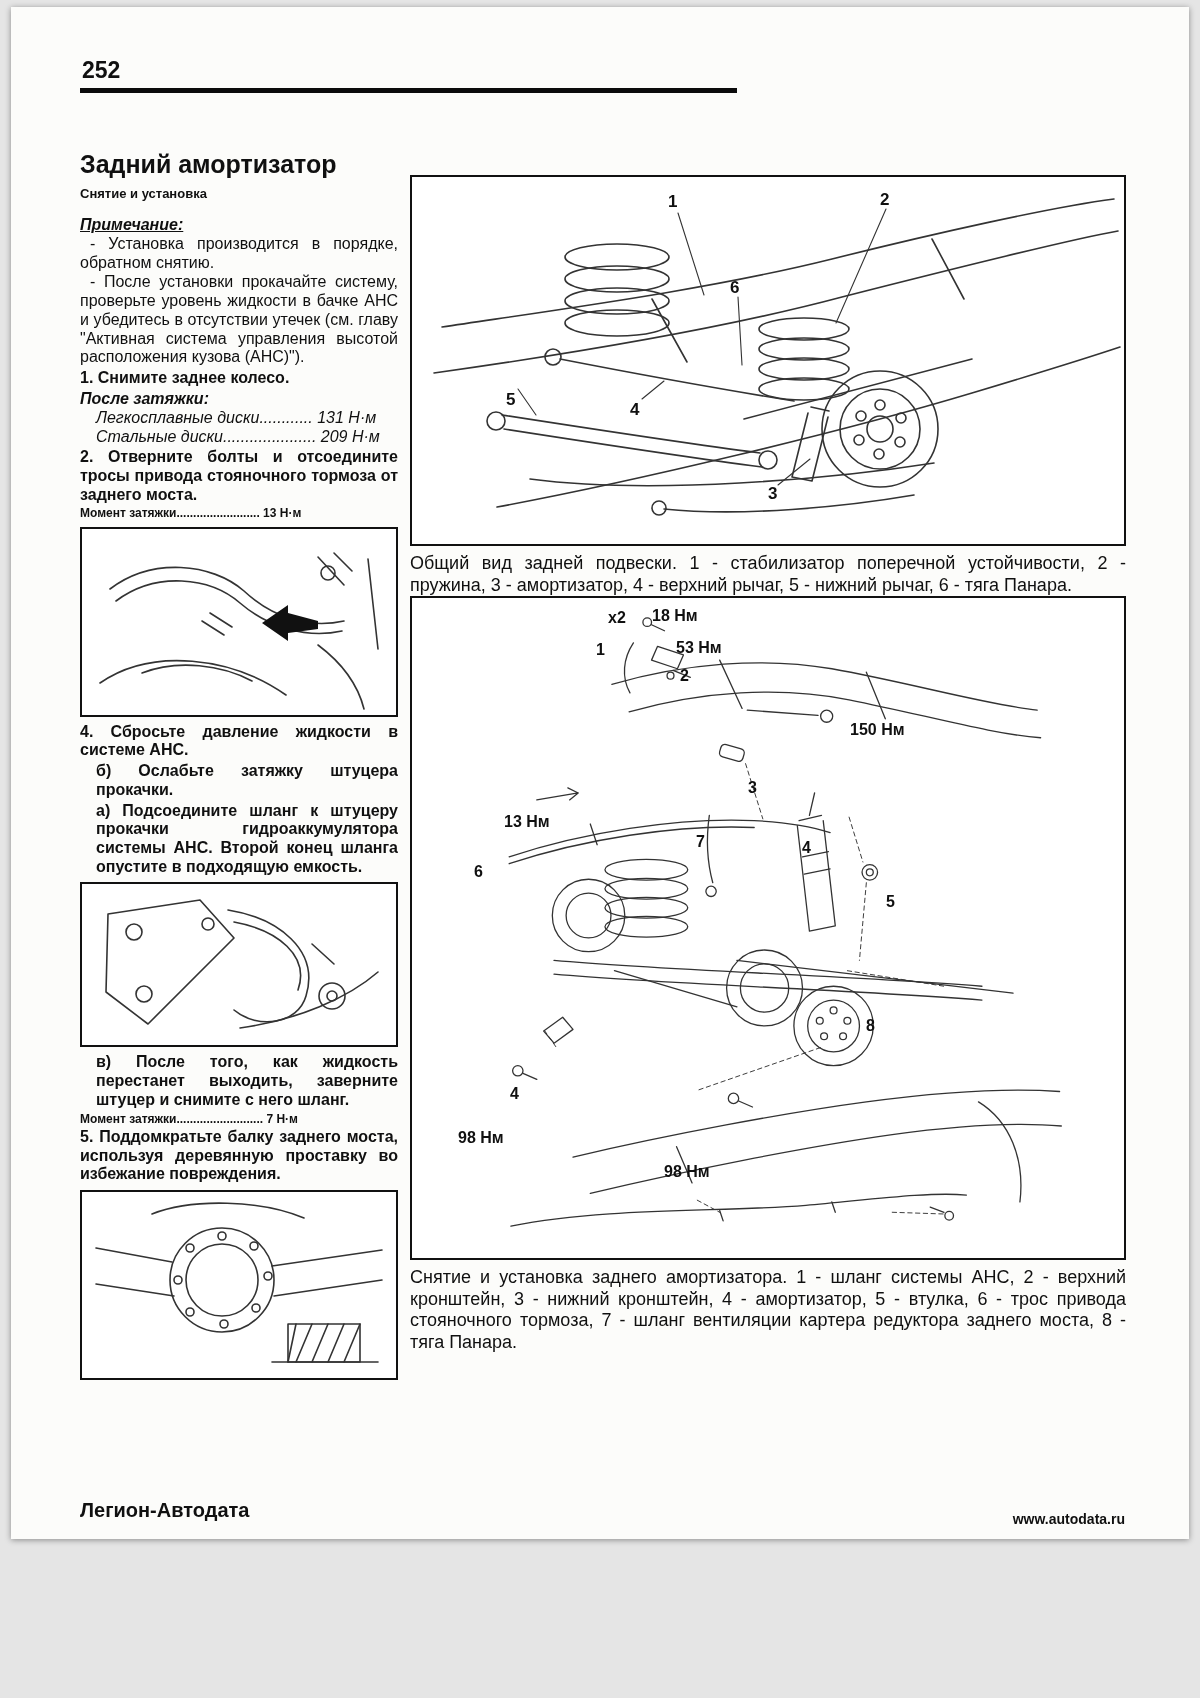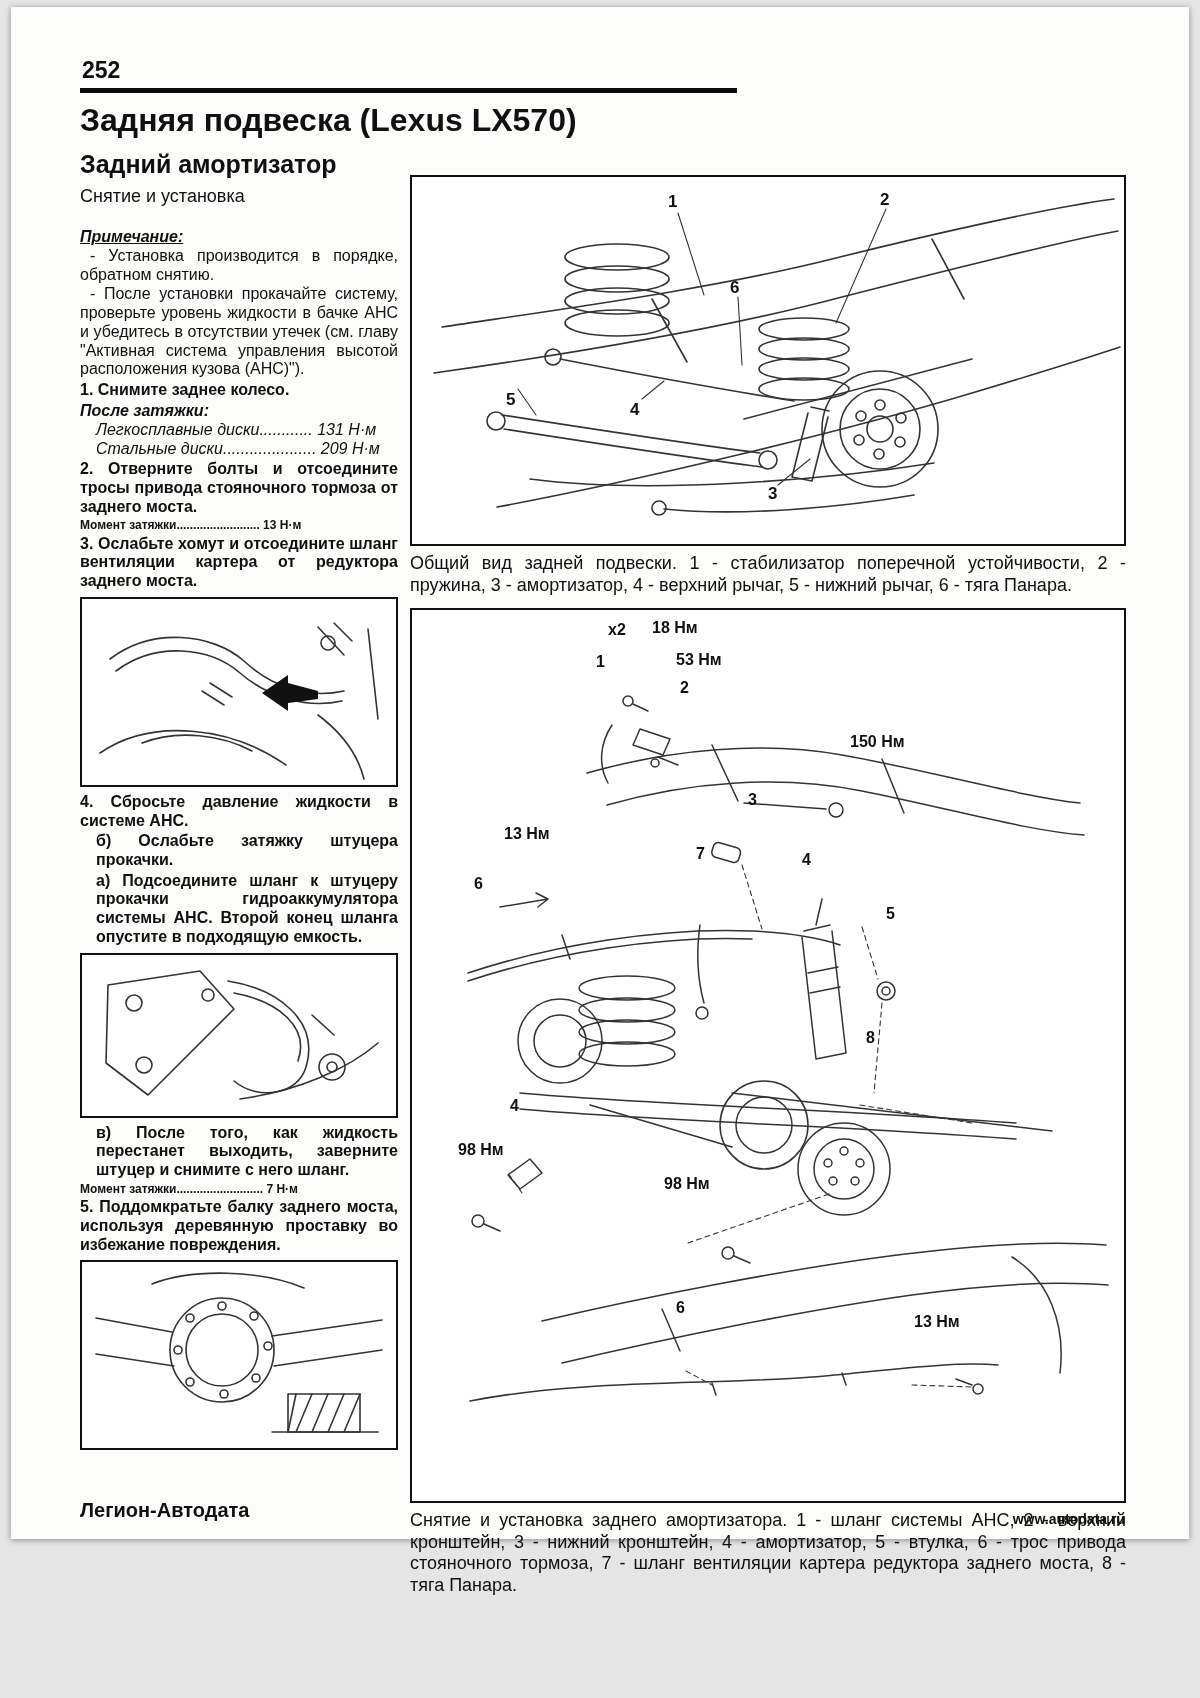--- a/index.html
+++ b/index.html
@@ -5,65 +5,63 @@
   *{margin:0;padding:0;box-sizing:border-box;}
   body{background:#a9a9a9;font-family:"Liberation Sans",sans-serif;color:#101010;}
   .scan{position:relative;width:1200px;height:1698px;background:#e5e5e5;overflow:hidden;}
   .page{position:absolute;left:11px;top:7px;width:1178px;height:1532px;background:#fcfcfa;box-shadow:0 1px 6px rgba(0,0,0,.4);}
   .hdr-num{position:absolute;left:82px;top:57px;font-size:23px;font-weight:700;}
   .hdr-title{position:absolute;left:330px;top:57px;width:460px;text-align:center;font-size:23px;font-weight:700;}
   .hdr-rule{position:absolute;left:80px;top:88px;width:657px;height:5px;background:#0b0b0b;}
   .main-title{position:absolute;left:80px;top:102px;font-size:32px;font-weight:700;white-space:nowrap;}
   .lcol{position:absolute;left:80px;top:150px;width:318px;}
   .sec{font-size:25px;font-weight:700;margin-bottom:7px;}
-  .sub{font-size:18px;font-weight:400;margin-bottom:21px;}
+  .sub{font-size:13px;font-weight:700;margin-bottom:15px;}
   .note-label{font-size:16px;font-style:italic;font-weight:600;text-decoration:underline;margin-bottom:1px;}
   .note-p{font-size:16px;font-weight:500;line-height:1.17;text-align:justify;text-indent:10px;margin-bottom:1px;}
   .step{font-size:16px;font-weight:600;line-height:1.17;text-align:justify;margin:2px 0;}
   .substep{font-size:16px;font-weight:600;line-height:1.17;text-align:justify;margin:2px 0;padding-left:16px;}
   .torque-label{font-size:16px;font-weight:700;font-style:italic;margin-top:2px;}
   .torque-line{font-size:16px;font-style:italic;font-weight:500;padding-left:16px;line-height:1.2;}
   .torque-strong{font-size:12px;font-weight:700;line-height:1.2;margin:2px 0;}
   .figbox-sm{border:2px solid #111;margin:6px 0;background:#fff;position:relative;overflow:hidden;}
   .figbox-sm svg{display:block;width:100%;height:100%;}
   .rcol{position:absolute;left:410px;top:175px;width:716px;}
   .figbox{border:2px solid #111;background:#fff;position:relative;overflow:hidden;}
   #fig1{height:371px;}
-  #fig2{height:895px;margin-top:12px;text-align:right;}
+  #fig2{height:664px;margin-top:0;text-align:right;}
   .figbox svg{display:block;width:100%;height:100%;}
   .caption{font-size:18px;font-weight:400;line-height:1.2;text-align:justify;margin-top:7px;}
   .callout{position:absolute;font-size:17px;font-weight:700;line-height:1;}
   .tlabel{position:absolute;font-size:16px;font-weight:700;line-height:1;white-space:nowrap;}
   .foot-left{position:absolute;left:80px;top:1499px;font-size:20px;font-weight:700;}
   .foot-right{position:absolute;right:75px;top:1499px;font-size:14px;font-weight:700;margin-top:12px;}
 </style>
 </head>
 <body>
 
 <div class="scan">
   <div class="page"></div>
 
   <div class="hdr-num">252</div>
   <div class="hdr-rule"></div>
 
-  <h1 class="main-title">Задняя подвеска (Lexus LX570)</h1>
 
   <div class="lcol">
     <h2 class="sec">Задний амортизатор</h2>
     <h3 class="sub">Снятие и установка</h3>
     <p class="note-label">Примечание:</p>
     <p class="note-p">- Установка производится в порядке, обратном снятию.</p>
     <p class="note-p">- После установки прокачайте систему, проверьте уровень жидкости в бачке AHC и убедитесь в отсутствии утечек (см. главу "Активная система управления высотой расположения кузова (AHC)").</p>
     <p class="step">1. Снимите заднее колесо.</p>
     <p class="torque-label">После затяжки:</p>
     <p class="torque-line">Легкосплавные диски............ 131 Н·м</p>
     <p class="torque-line">Стальные диски..................... 209 Н·м</p>
     <p class="step">2. Отверните болты и отсоедините тросы привода стояночного тормоза от заднего моста.</p>
     <p class="torque-strong">Момент затяжки......................... 13 Н·м</p>
-    <p class="step">3. Ослабьте хомут и отсоедините шланг вентиляции картера от редуктора заднего моста.</p>
 
     <div class="figbox-sm" style="height:190px">
       <svg viewBox="0 0 314 186">
         <g fill="none" stroke="#333" stroke-width="1.6" stroke-linecap="round" stroke-linejoin="round">
           <path d="M28 60 C70 28 130 34 162 62 C190 88 226 100 262 92"></path>
           <path d="M34 72 C74 42 128 48 158 74 C186 98 224 110 260 102"></path>
           <circle cx="246" cy="44" r="7"></circle>
           <path d="M236 28 L262 56 M252 24 L270 42"></path>
           <path d="M120 92 L142 106 M128 84 L150 98"></path>
           <path d="M18 154 C70 118 150 128 204 166"></path>

